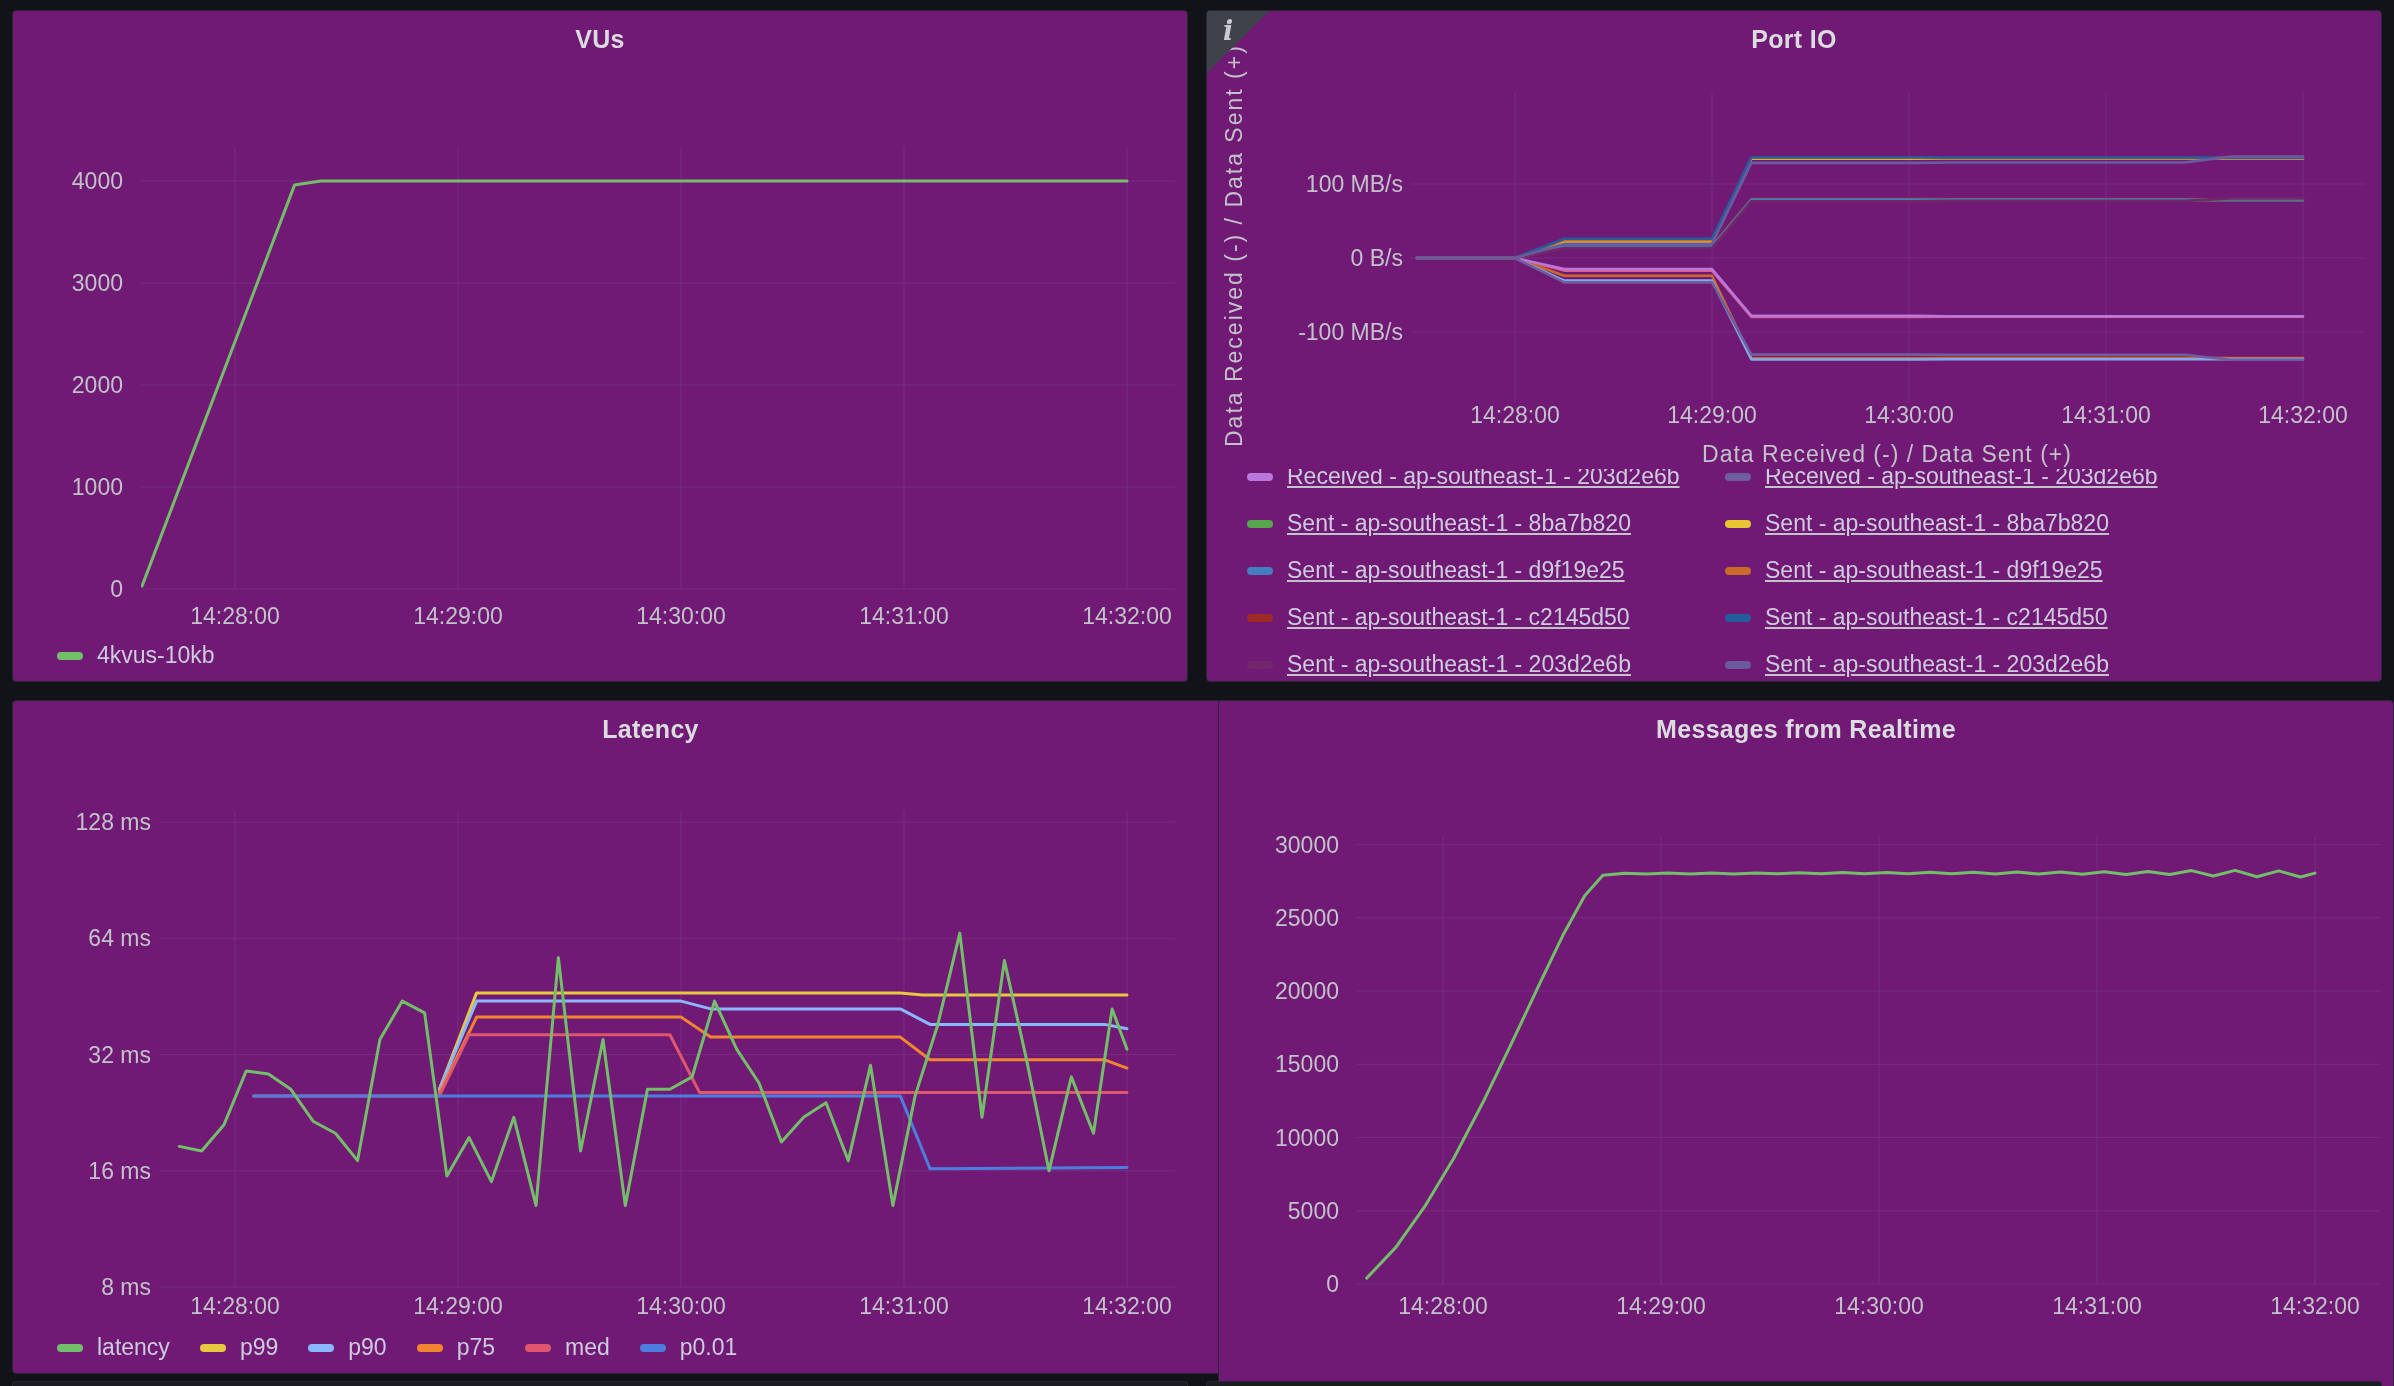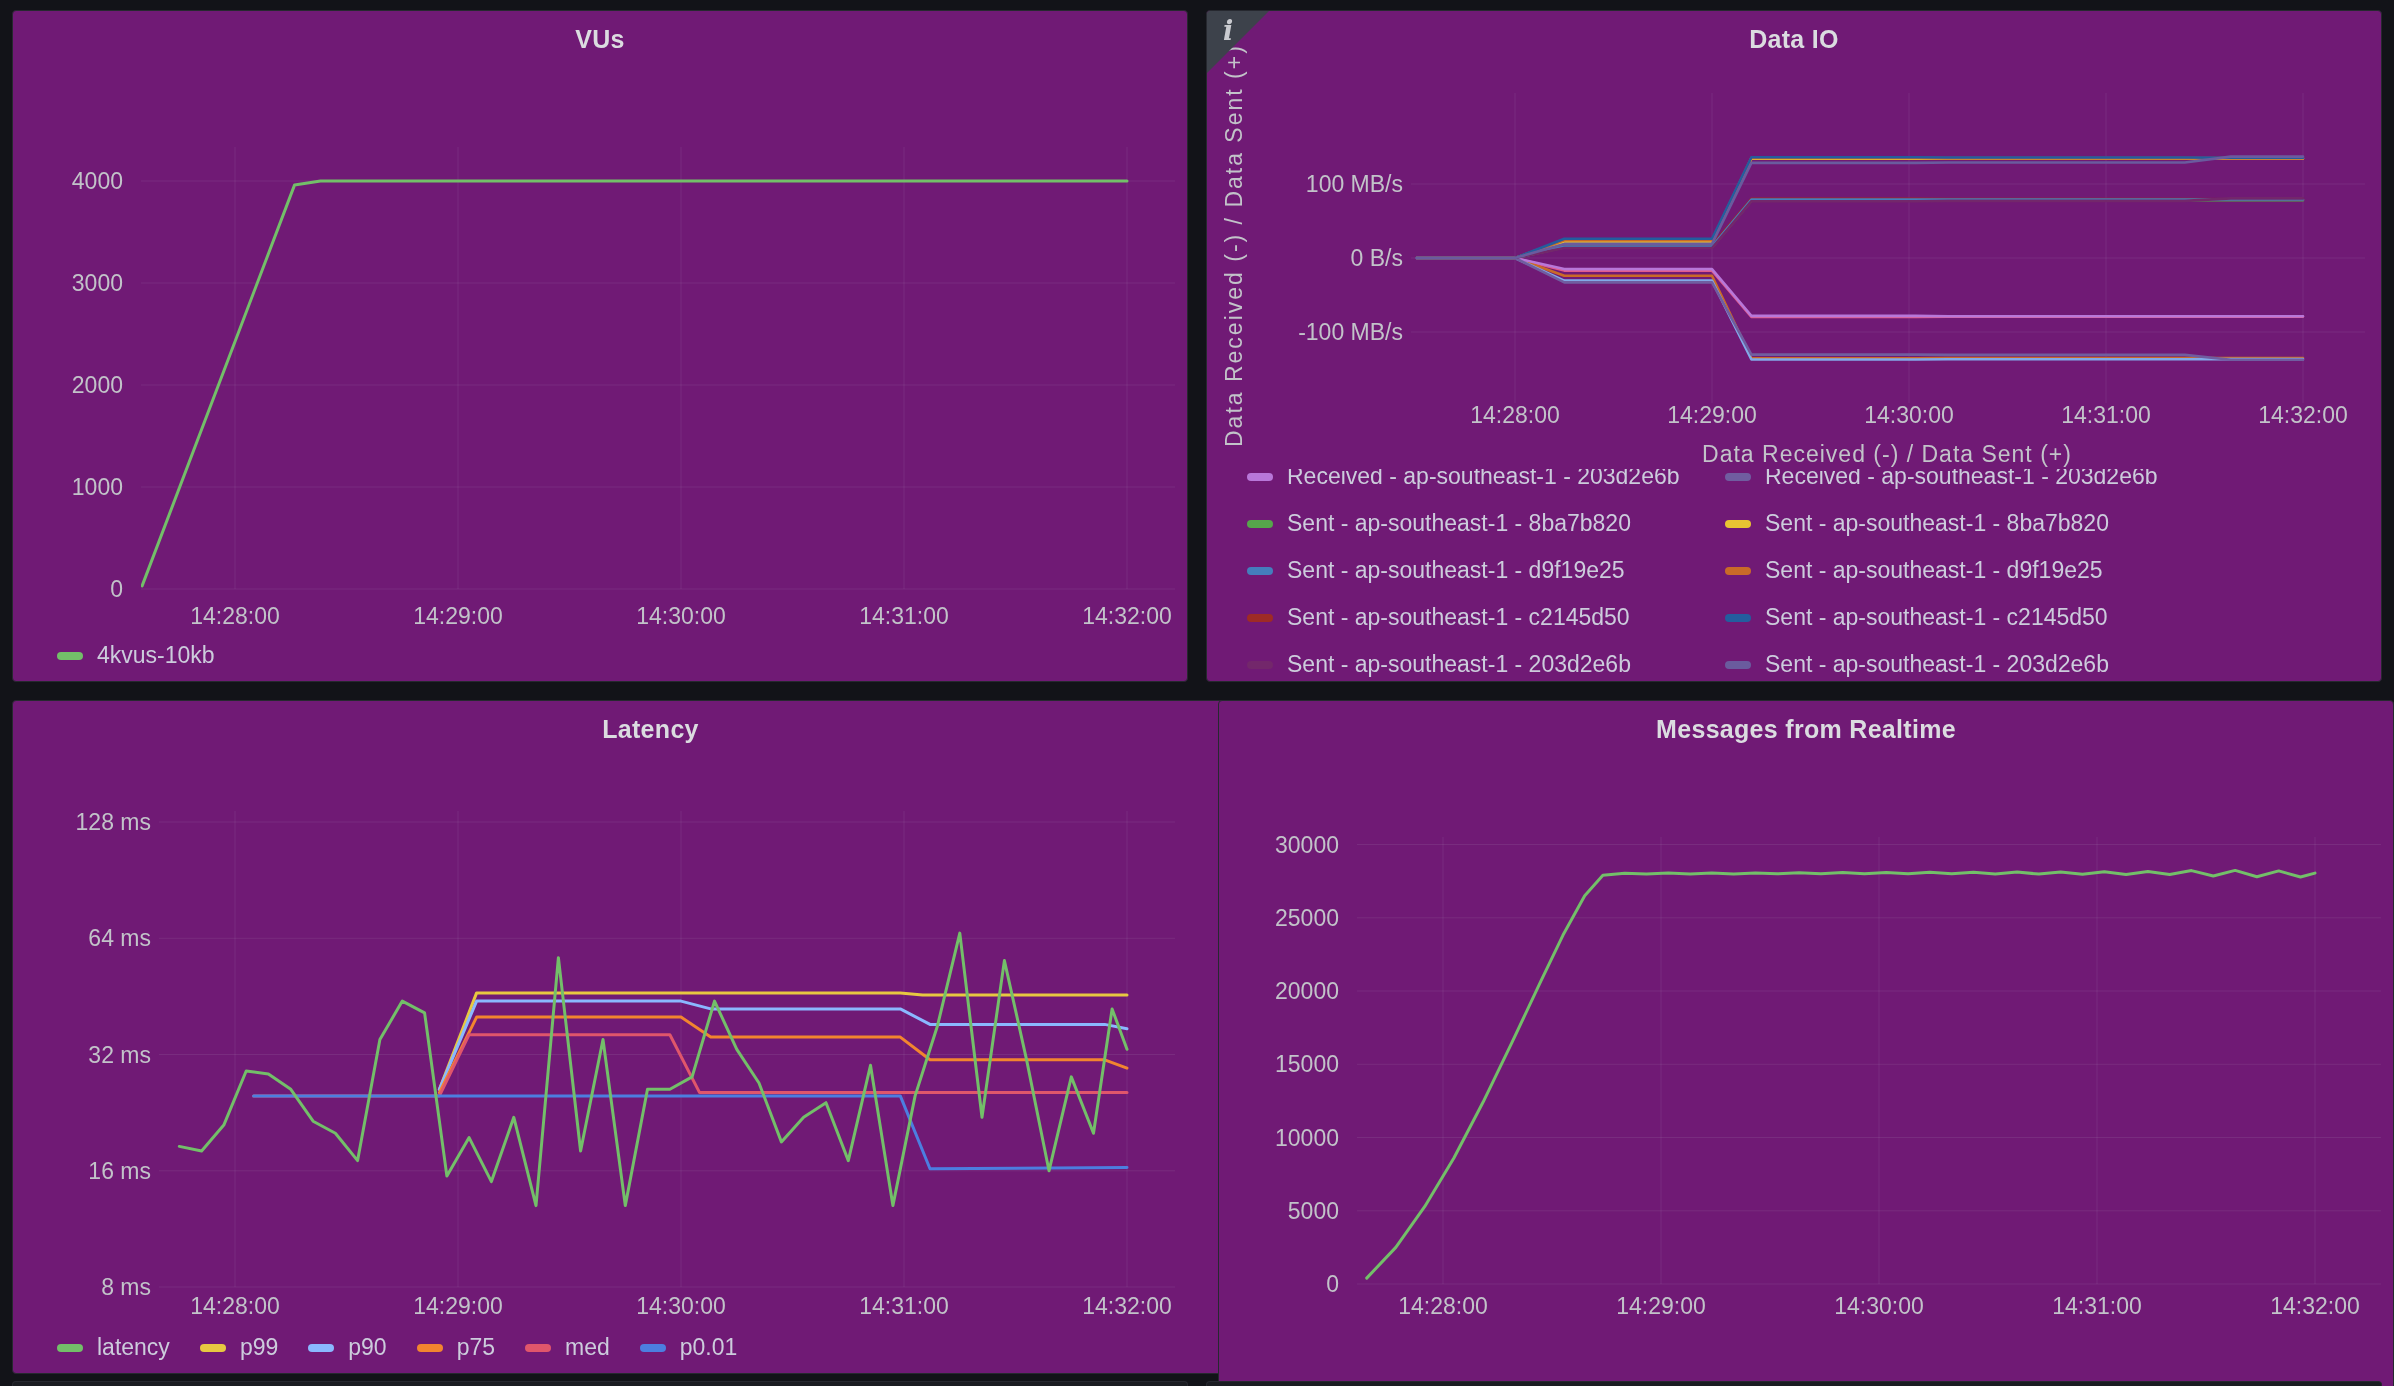--- a/index.html
+++ b/index.html
@@ -42,21 +42,21 @@
     letter-spacing:1px; z-index:3; white-space:nowrap;
   }
   .axis-label-y {
     position:absolute; top:436px; left:14px;
     transform:rotate(-90deg); transform-origin:0 0;
     font-size:23px; color:#C2C3C9; letter-spacing:2px;
     white-space:nowrap; z-index:3;
   }
   .portio-legend-clip {
     position:absolute; left:40px; right:14px; top:458px; height:208px;
-    overflow:hidden; z-index:3;
+    overflow:hidden; z-index:3;text-decoration:underline;
   }
   .portio-legend {
     display:grid; grid-template-columns:478px 1fr;
     margin-top:-16px;
   }
   .portio-legend .legend-item { height:47px; }
   .info-corner {
     position:absolute; top:0; left:0; width:62px; height:62px;
     background:#3D424B;
     clip-path:polygon(0 0, 100% 0, 0 100%);
@@ -117,21 +117,21 @@
       <div class="legend-item">
         <span class="swatch" style="background: rgb(115, 191, 105);"></span>
         <span class="legend-label">4kvus-10kb</span>
       </div>
     </div>
 </div>
 
 <div class="panel" style="left:1206px; top:10px; width:1176px; height:672px">
   <div class="info-corner"></div>
   <span class="info-i">i</span>
-  <div class="panel-title">Data IO</div>
+  <div class="panel-title">Port IO</div>
   <div class="axis-label-y">Data Received (-) / Data Sent (+)</div>
   <svg class="plot" width="1176" height="672">
       <defs>
         <clipPath id="clip-portio">
           <rect x="204" y="82" width="954" height="318"></rect>
         </clipPath>
       </defs>
       <g stroke="rgba(204,204,220,0.10)" stroke-width="1">
         <line x1="308" y1="82" x2="308" y2="392"></line>
         <line x1="505" y1="82" x2="505" y2="392"></line>

